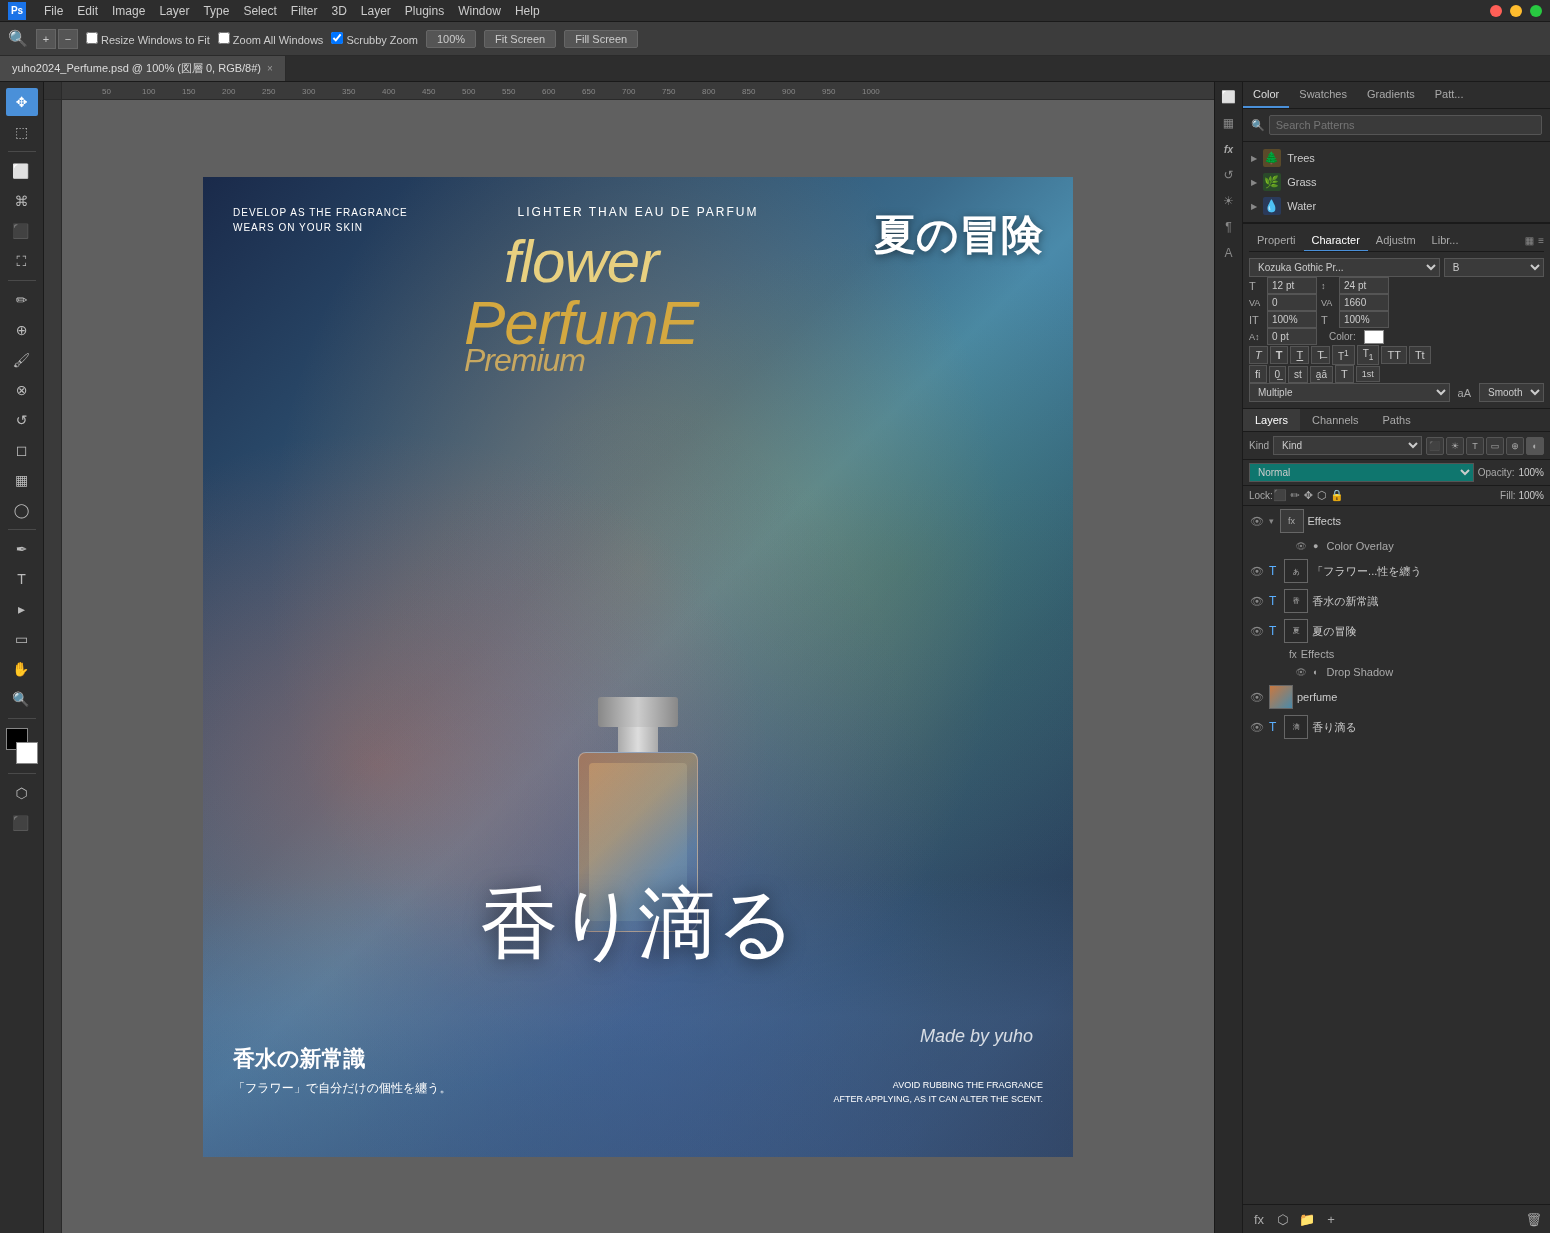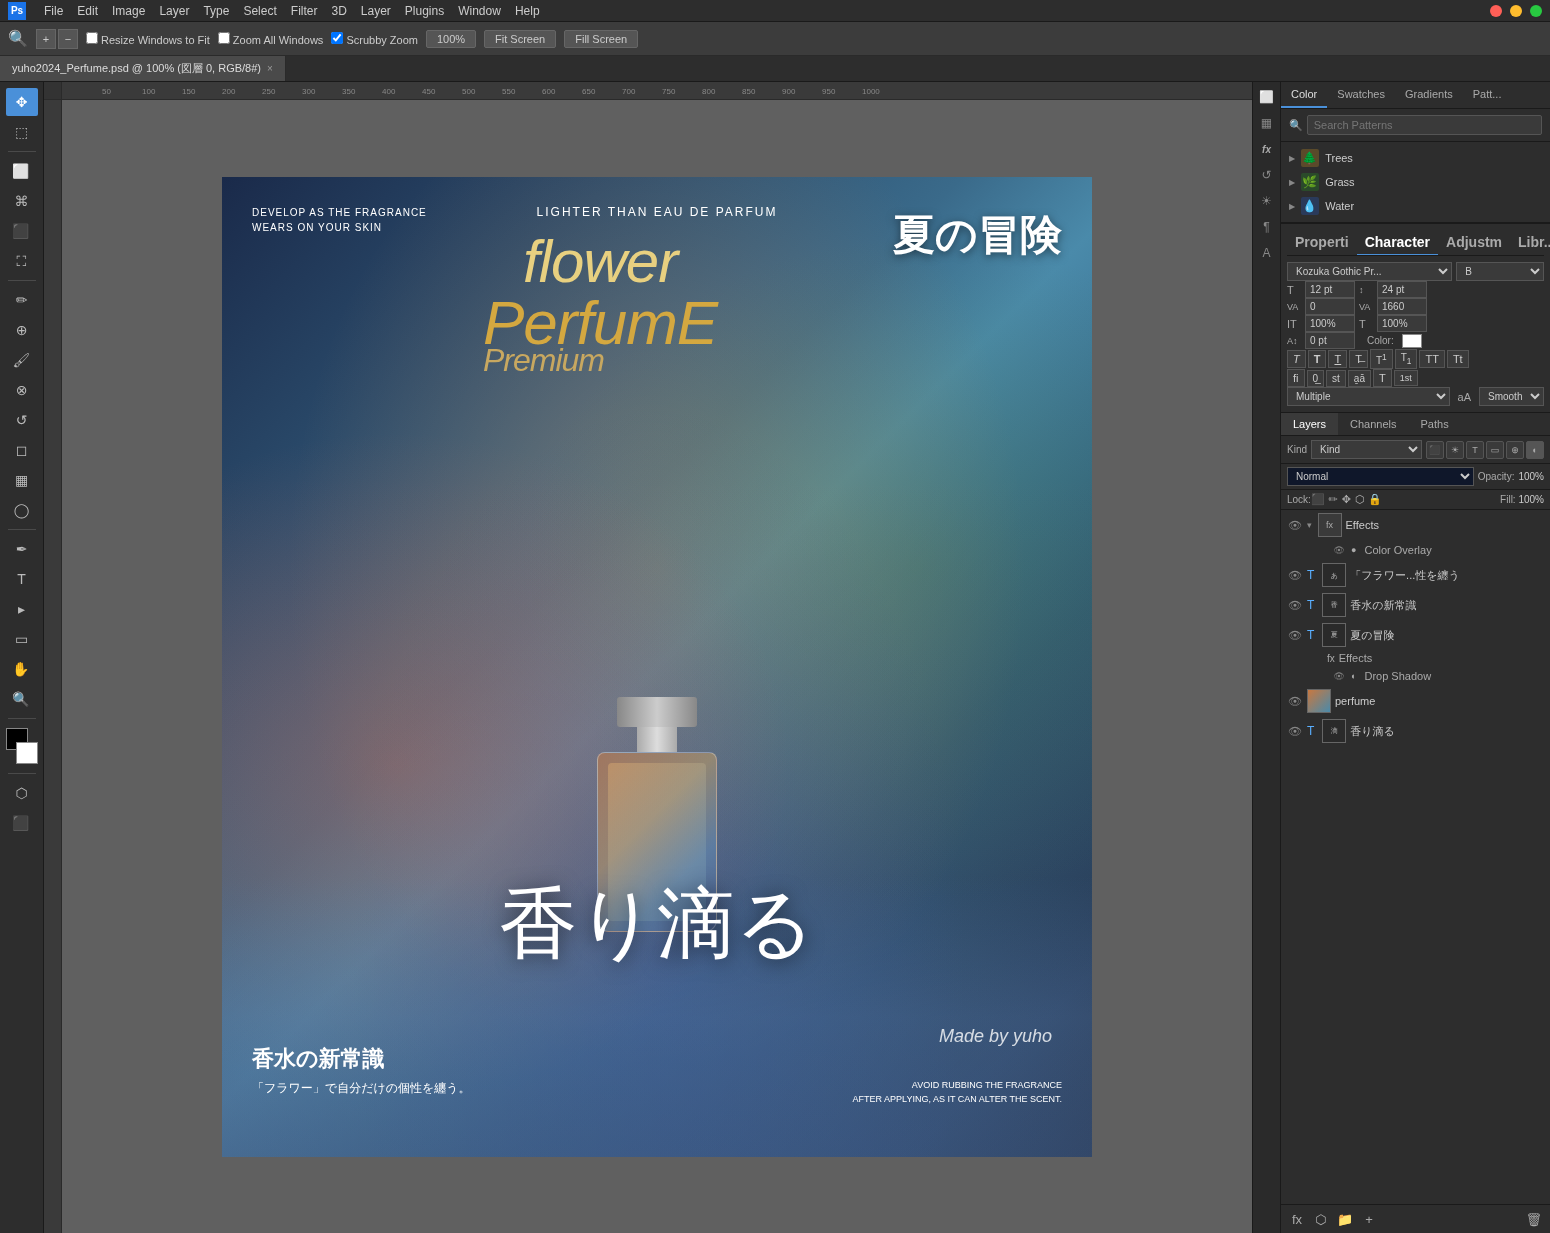--- a/index.html
+++ b/index.html
@@ -50,21 +50,21 @@
     .ad-bottom-right { position: absolute; bottom: 50px; right: 30px; color: white; text-align: right; font-size: 9px; text-transform: uppercase; line-height: 1.6; max-width: 280px; }
     .ad-signature { position: absolute; bottom: 110px; right: 40px; color: rgba(255,255,255,0.8); font-size: 18px; font-style: italic; }
     .bottle-shape { position: absolute; bottom: 200px; left: 50%; transform: translateX(-50%); width: 160px; height: 260px; }
     .bottle-body { width: 120px; height: 180px; background: linear-gradient(135deg, rgba(180,120,80,0.7) 0%, rgba(200,160,100,0.5) 40%, rgba(100,140,180,0.6) 70%, rgba(80,100,160,0.4) 100%); border-radius: 8px 8px 12px 12px; margin: 0 auto; position: relative; border: 1px solid rgba(255,255,255,0.3); }
     .bottle-cap { width: 80px; height: 30px; background: linear-gradient(to right, #888, #ccc, #888); border-radius: 3px; margin: 0 auto; }
     .bottle-neck { width: 40px; height: 25px; background: linear-gradient(to right, #aaa, #ddd, #aaa); margin: 0 auto; }
     .flowers-overlay { position: absolute; inset: 0; background: linear-gradient(180deg, transparent 30%, rgba(180,80,60,0.15) 100%); }
     .water-splash { position: absolute; bottom: 0; left: 0; right: 0; height: 280px; background: linear-gradient(180deg, transparent 0%, rgba(60,120,180,0.4) 50%, rgba(40,100,160,0.6) 100%); }
 
     
-    .right-panel { width: 270px; background: #2d2d2d; display: flex; flex-direction: column; flex-shrink: 0; border-left: 1px solid #1a1a1a; overflow: hidden; }
+    .right-panel { width: 308px; background: #2d2d2d; display: flex; flex-direction: column; flex-shrink: 0; border-left: 1px solid #1a1a1a; overflow: hidden; }
 
     
     .panel-tabs-top { display: flex; border-bottom: 1px solid #1a1a1a; background: #2d2d2d; }
     .panel-tab { padding: 6px 10px; font-size: 11px; color: #aaa; cursor: pointer; border-bottom: 2px solid transparent; }
     .panel-tab.active { color: #ddd; border-bottom-color: #4a90d9; }
     .panel-search { display: flex; align-items: center; padding: 6px 8px; background: #2d2d2d; border-bottom: 1px solid #1a1a1a; }
     .panel-search input { flex: 1; background: #3a3a3a; border: 1px solid #555; color: #ccc; padding: 3px 6px; font-size: 11px; border-radius: 2px; }
 
     .pattern-list { padding: 4px 0; }
     .pattern-item { display: flex; align-items: center; padding: 3px 8px; cursor: pointer; gap: 6px; }
@@ -72,21 +72,21 @@
     .pattern-icon { width: 18px; height: 18px; background: #555; border-radius: 2px; display: flex; align-items: center; justify-content: center; }
     .pattern-label { font-size: 11px; color: #ccc; }
 
     
     .side-icon-bar { width: 28px; background: #2a2a2a; display: flex; flex-direction: column; align-items: center; padding: 4px 0; gap: 4px; border-left: 1px solid #1a1a1a; }
     .side-icon { width: 22px; height: 22px; display: flex; align-items: center; justify-content: center; color: #888; font-size: 12px; cursor: pointer; }
 
     
     .char-panel { border-top: 1px solid #1a1a1a; padding: 6px; background: #2d2d2d; }
     .panel-subtabs { display: flex; border-bottom: 1px solid #1a1a1a; margin-bottom: 6px; }
-    .panel-subtab { padding: 4px 8px; font-size: 14px; color: #aaa; cursor: pointer; font-weight: bold; }
+    .panel-subtab { padding: 4px 8px; font-size: 11px; color: #aaa; cursor: pointer; }
     .panel-subtab.active { color: #fff; border-bottom: 1px solid #4a90d9; }
     .char-row { display: flex; align-items: center; gap: 4px; margin-bottom: 0; }
     .char-select { background: #3a3a3a; border: 1px solid #555; color: #ccc; padding: 2px 4px; font-size: 10px; flex: 1; }
     .char-input { background: #3a3a3a; border: 1px solid #555; color: #ccc; padding: 2px 4px; font-size: 10px; width: 50px; }
     .char-icon { font-size: 11px; color: #aaa; min-width: 14px; }
     .anti-alias-select { background: #3a3a3a; border: 1px solid #555; color: #ccc; padding: 2px 4px; font-size: 10px; flex: 1; }
 
     
     .layers-panel { flex: 1; display: flex; flex-direction: column; overflow: hidden; border-top: 1px solid #1a1a1a; }
     .layers-tabs { display: flex; background: #2d2d2d; border-bottom: 1px solid #1a1a1a; }
@@ -439,21 +439,21 @@
             <div class="filter-icon">⬛</div>
             <div class="filter-icon">☀</div>
             <div class="filter-icon">T</div>
             <div class="filter-icon">▭</div>
             <div class="filter-icon">⊕</div>
             <div class="filter-icon" style="background:#555;">◐</div>
           </div>
         </div>
 
         <div class="layers-blend">
-          <select style="background:#0f172a;border:1px solid #555;color:#ccc;padding:2px 4px;font-size:10px;flex:1;">
+          <select style="background:#0f766e;border:1px solid #555;color:#ccc;padding:2px 4px;font-size:10px;flex:1;">
             <option>Normal</option>
           </select>
           <div class="layers-blend-right">
             <span>Opacity:</span>
             <span style="color:#ccc;font-size:10px;">100%</span>
           </div>
         </div>
 
         <div class="layers-lock">
           <span>Lock:</span>

